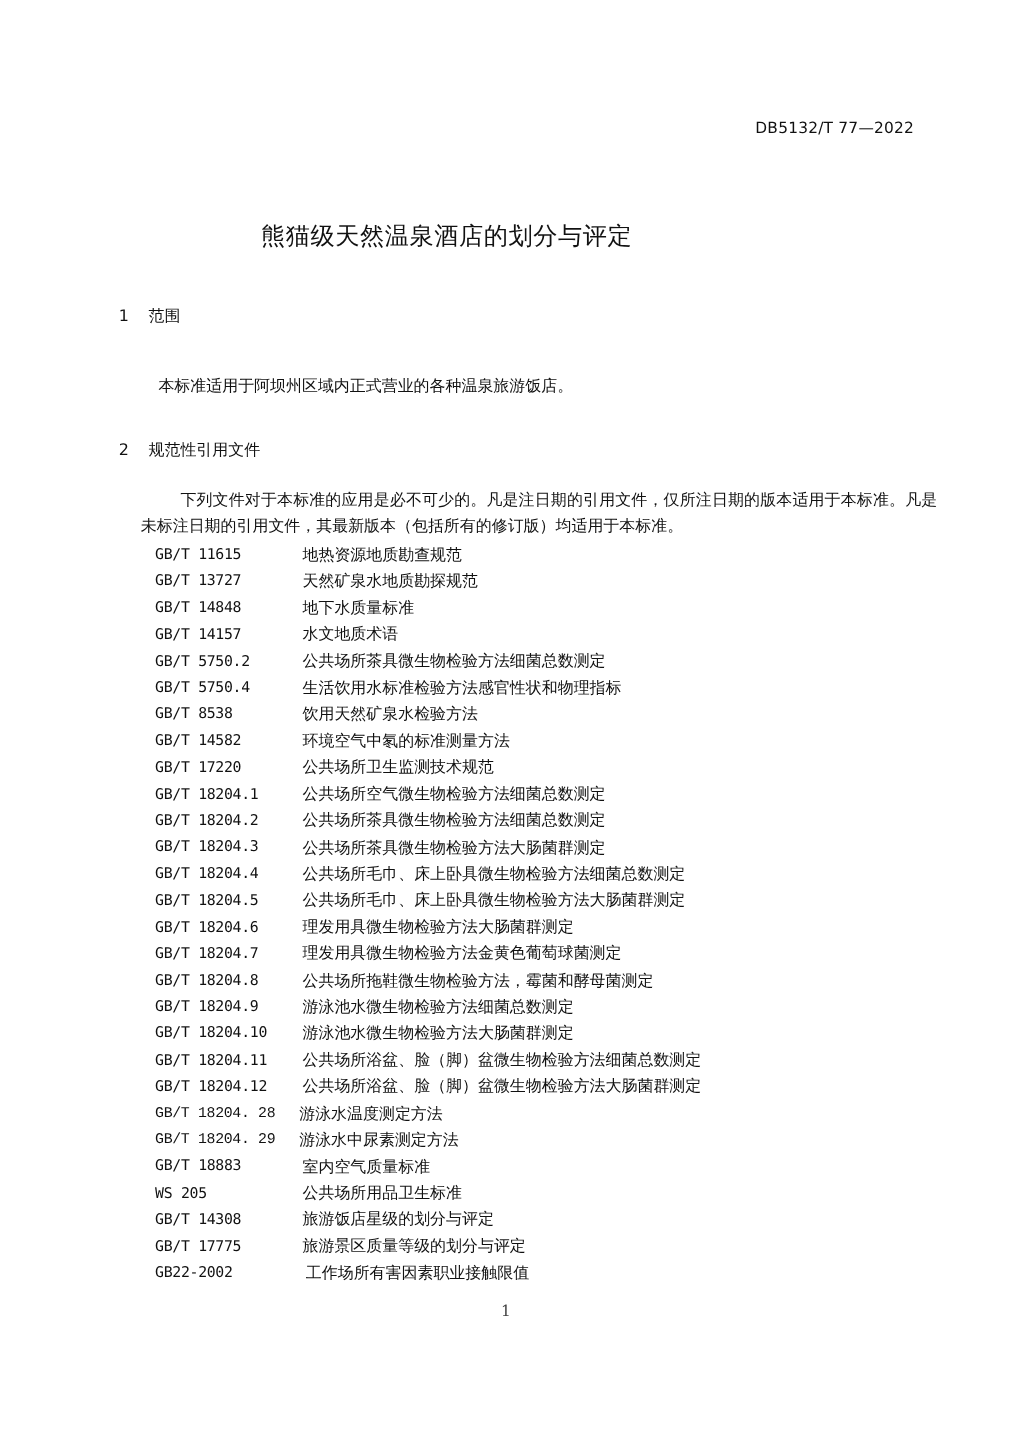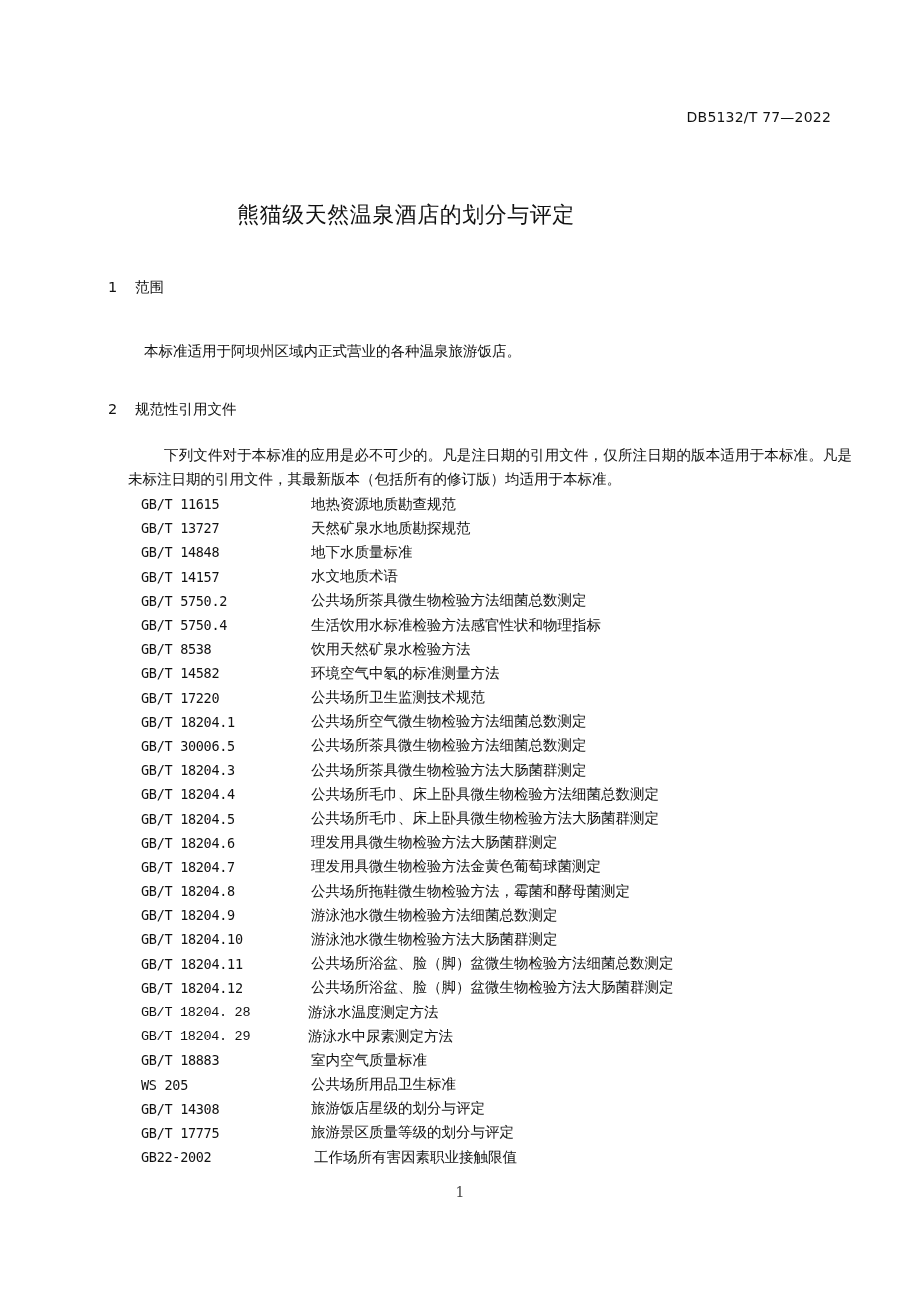--- a/index.html
+++ b/index.html
@@ -76,21 +76,20 @@
     .ref-code {
       display: inline-block;
       width: 134px;
       font-family: "DejaVu Sans Mono", "Liberation Mono", monospace;
       font-size: 13.5px;
       letter-spacing: -0.3px;
     }
     .ref-code.long { width: 131px; font-family: Liberation Mono, monospace; }
     .ref-title {
       display: inline-block;
-      margin-left: 36px;
     }
     .ref-title.shift { padding-left: 3px; }
     .page-number {
       position: absolute;
       top: 1184px;
       left: 0;
       width: 920px;
       text-align: center;
       font-size: 14px;
       color: #444;
@@ -150,21 +149,21 @@
       </li>
     <li class="ref-item">
         <span class="ref-code">GB/T 17220</span>
         <span class="ref-title">公共场所卫生监测技术规范</span>
       </li>
     <li class="ref-item">
         <span class="ref-code">GB/T 18204.1</span>
         <span class="ref-title">公共场所空气微生物检验方法细菌总数测定</span>
       </li>
     <li class="ref-item">
-        <span class="ref-code">GB/T 30006.5</span>
+        <span class="ref-code">GB/T 18204.2</span>
         <span class="ref-title">公共场所茶具微生物检验方法细菌总数测定</span>
       </li>
     <li class="ref-item">
         <span class="ref-code">GB/T 18204.3</span>
         <span class="ref-title">公共场所茶具微生物检验方法大肠菌群测定</span>
       </li>
     <li class="ref-item">
         <span class="ref-code">GB/T 18204.4</span>
         <span class="ref-title">公共场所毛巾、床上卧具微生物检验方法细菌总数测定</span>
       </li>

